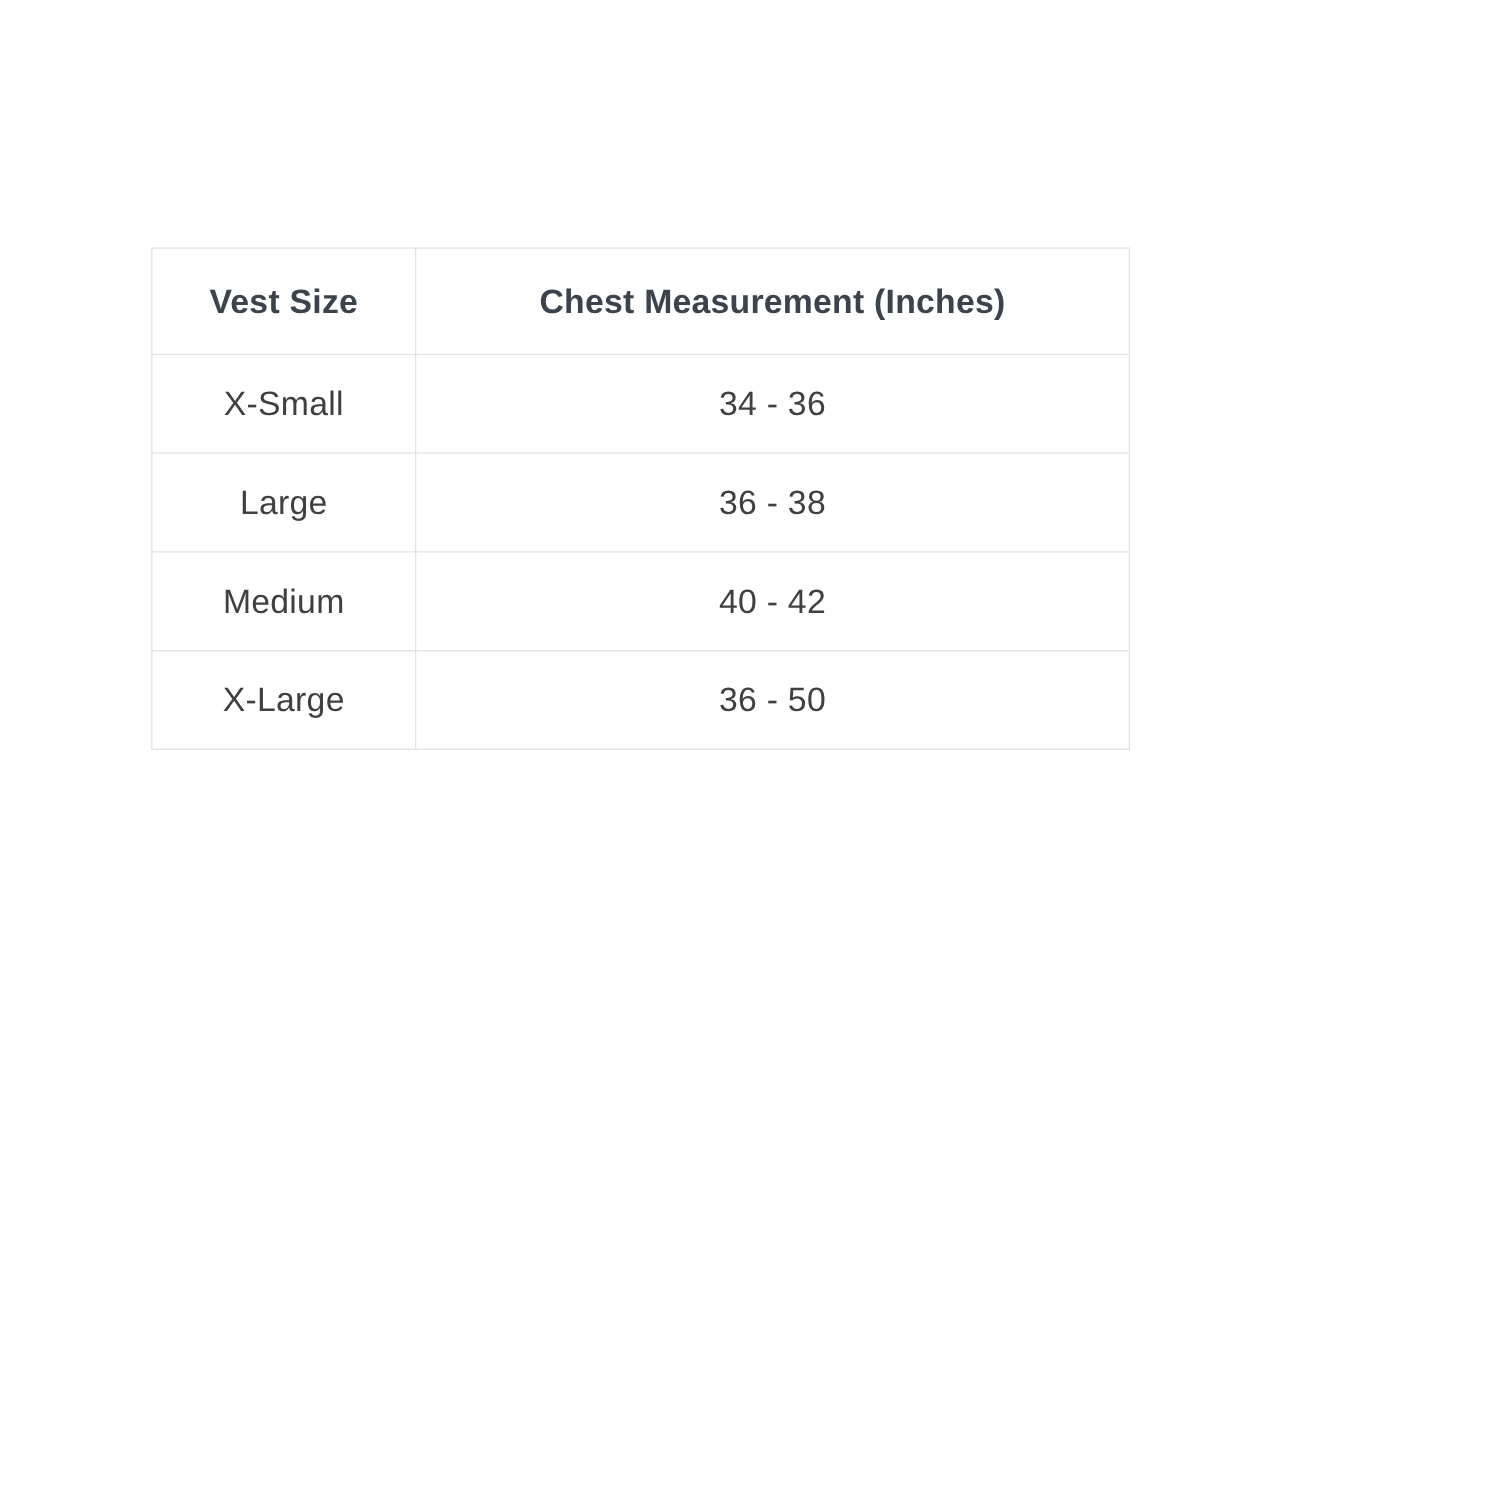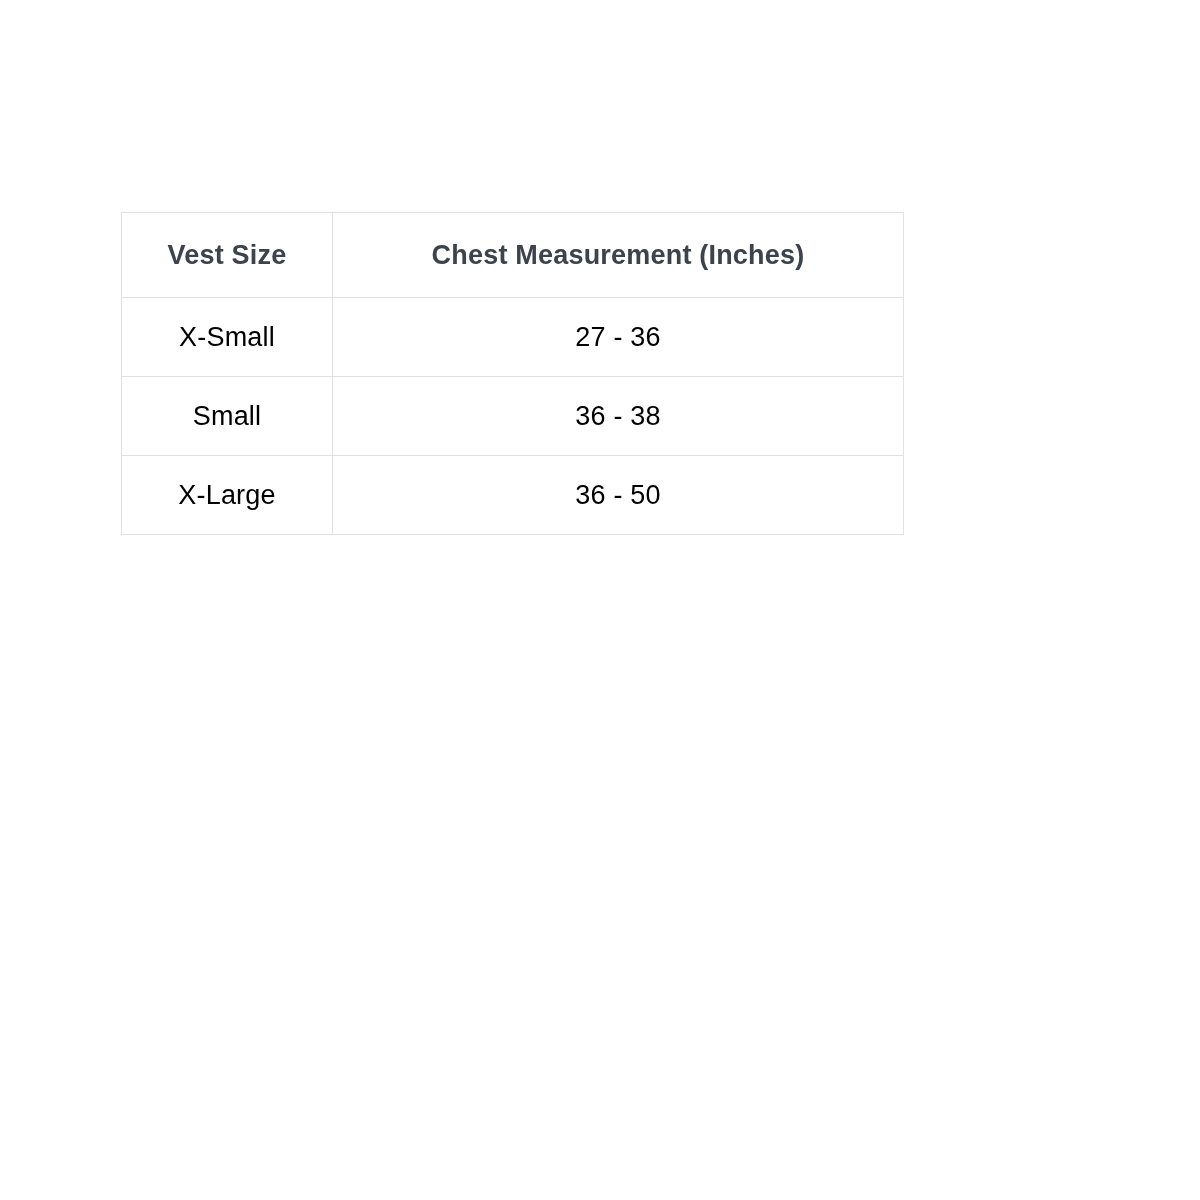--- a/index.html
+++ b/index.html
@@ -16,21 +16,21 @@
   }
   .page {
     position: relative;
     width: 1200px;
     height: 1200px;
     background: #ffffff;
   }
   .table-wrap {
     position: absolute;
     left: 121px;
-    top: 212px;
+    top: 198px;
     width: 782px;
   }
   table.size-chart {
     border-collapse: collapse;
     width: 782px;
     table-layout: fixed;
     background: #ffffff;
   }
   table.size-chart col.col-size {
     width: 211px;
@@ -40,21 +40,21 @@
   }
   table.size-chart th,
   table.size-chart td {
     border: 1px solid #e2e2e2;
     text-align: center;
     vertical-align: middle;
     height: 78px;
     padding: 0 8px;
     font-size: 27px;
     font-weight: normal;
-    color: #000000;
+    color: #404040;
     letter-spacing: 0.2px;
   }
   table.size-chart thead th {
     font-weight: bold;
     font-size: 27px;
     color: #3c434d;
     height: 84px;
   }
 </style>
 </head>
@@ -69,25 +69,29 @@
       </colgroup>
       <thead>
         <tr>
           <th>Vest Size</th>
           <th>Chest Measurement (Inches)</th>
         </tr>
       </thead>
       <tbody>
         <tr>
           <td>X-Small</td>
-          <td>27 - 36</td>
+          <td>34 - 36</td>
         </tr>
         <tr>
-          <td>Small</td>
+          <td>Large</td>
           <td>36 - 38</td>
+        </tr>
+        <tr>
+          <td>Medium</td>
+          <td>40 - 42</td>
         </tr>
         <tr>
           <td>X-Large</td>
           <td>36 - 50</td>
         </tr>
       </tbody>
     </table>
   </div>
 </div>
 

